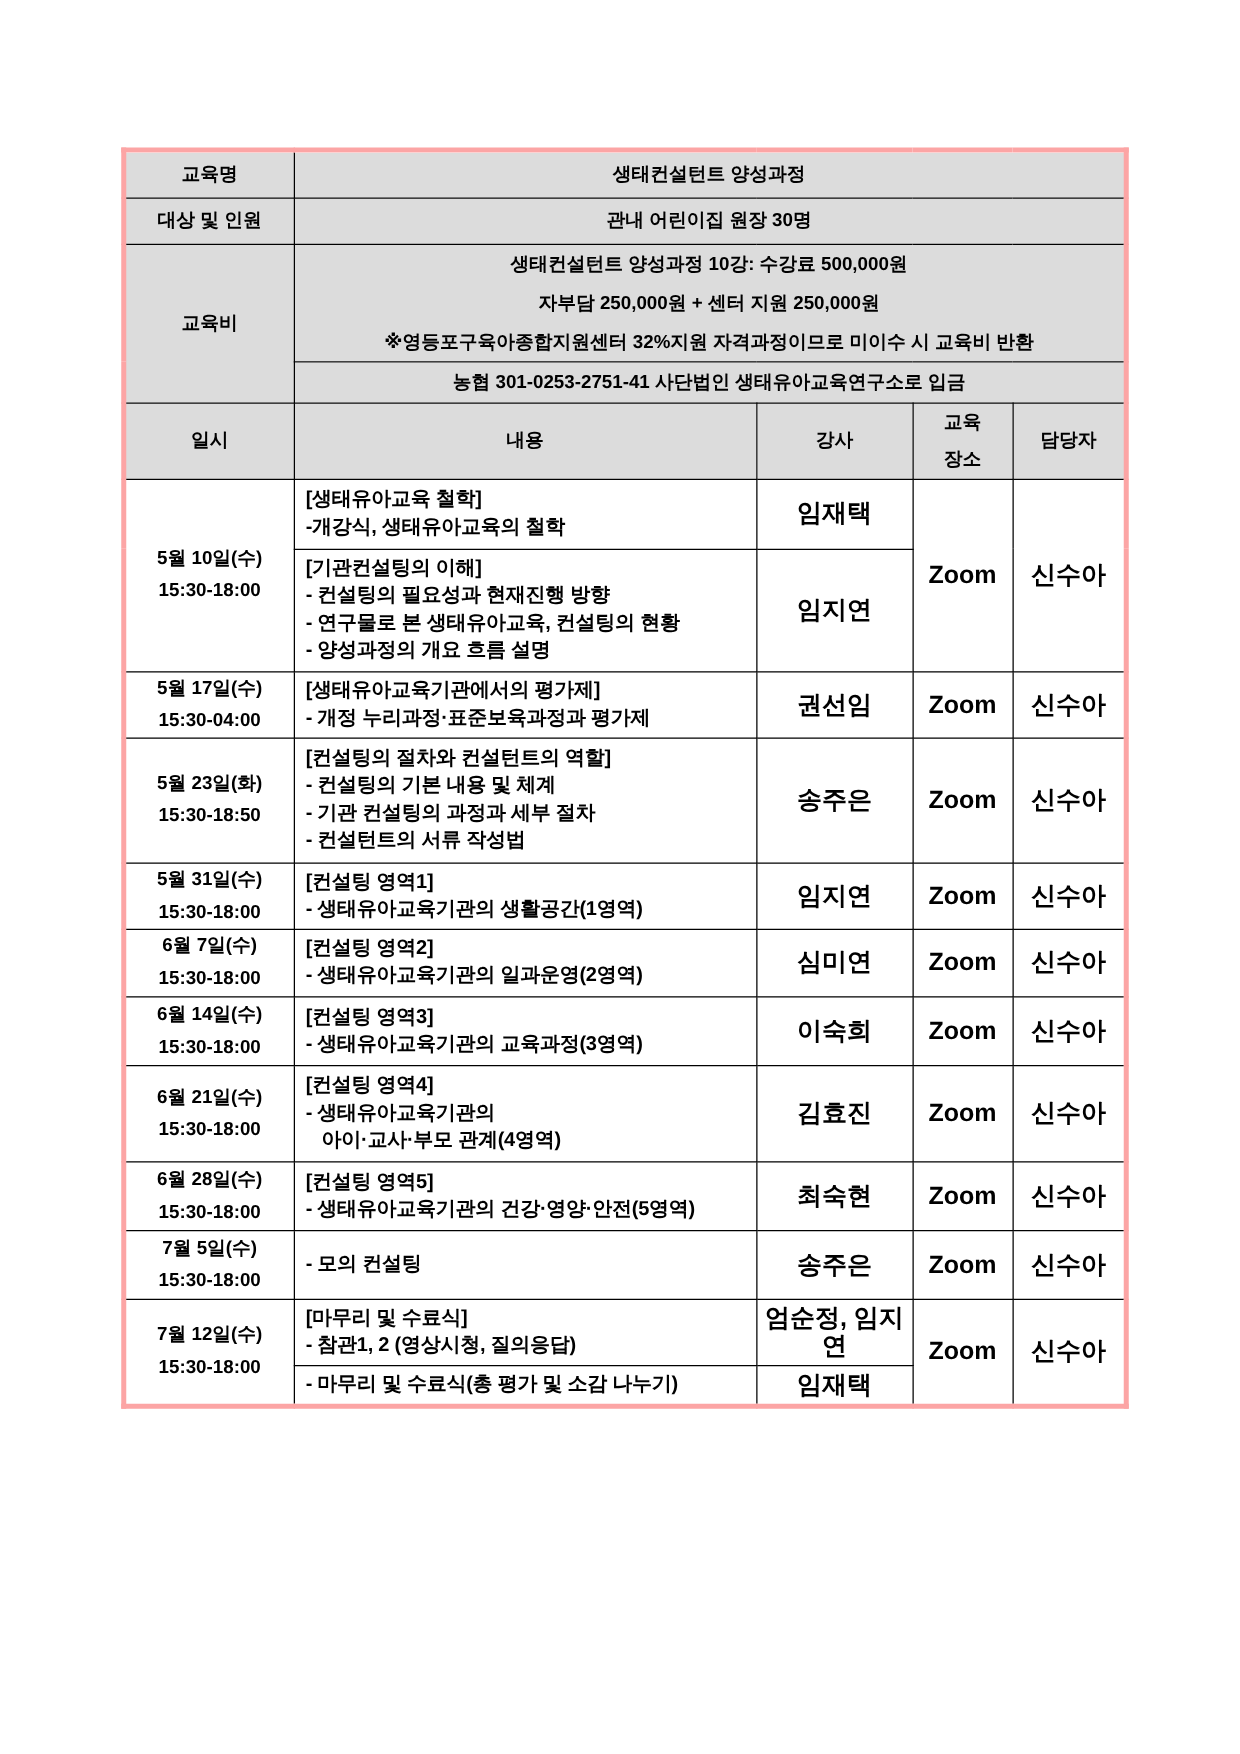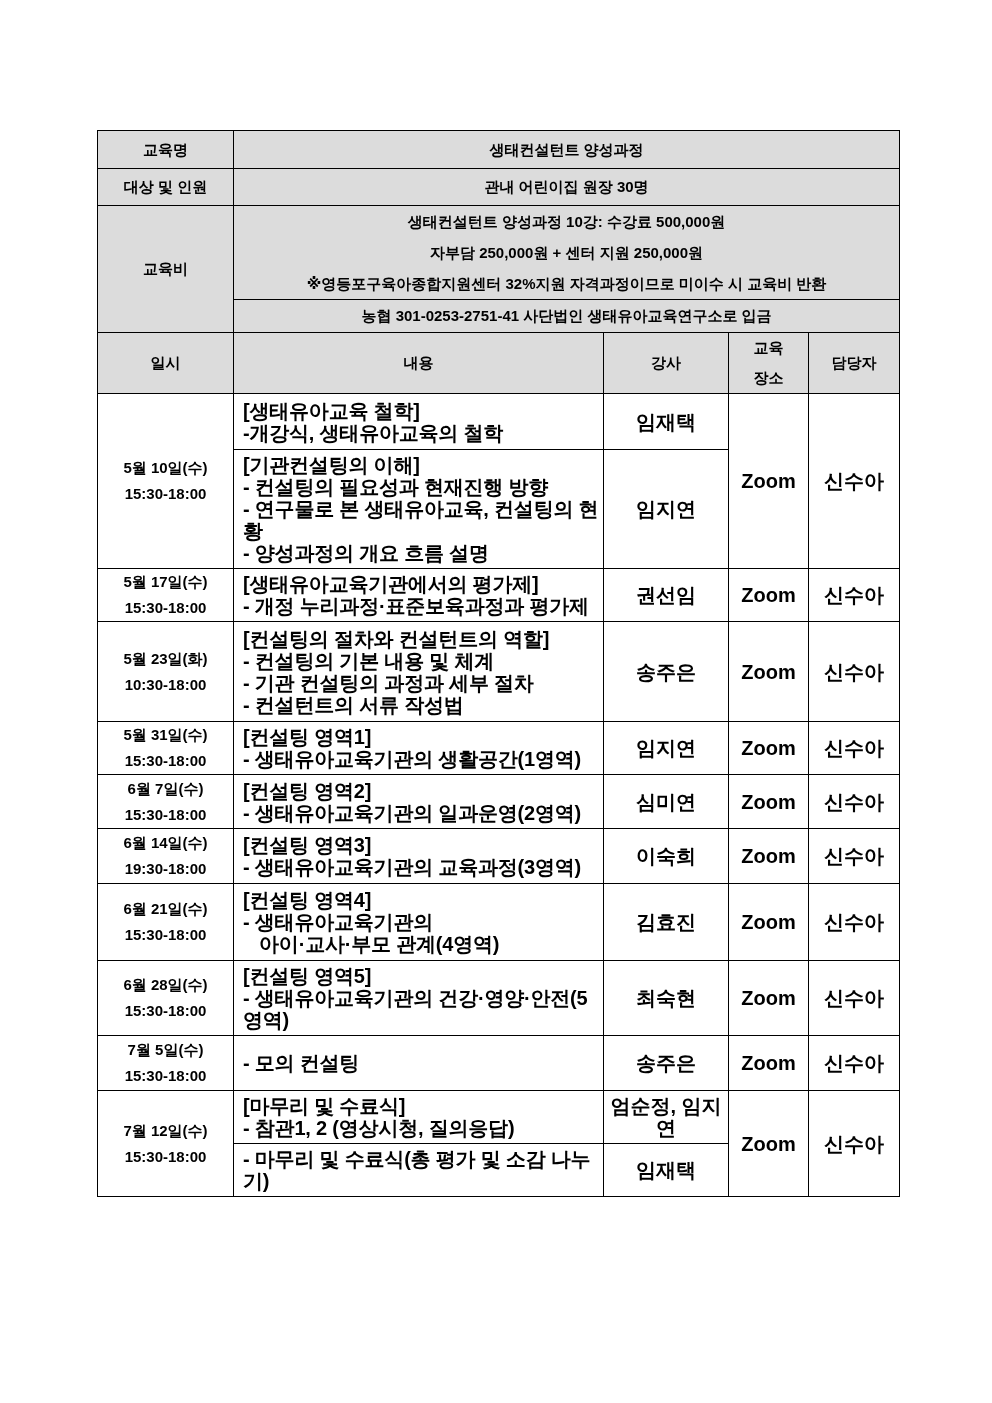--- a/index.html
+++ b/index.html
@@ -13,45 +13,45 @@
   .page {
     position: relative;
     width: 992px;
     height: 1403px;
     background: #ffffff;
     overflow: hidden;
   }
   table.doc-table {
     position: absolute;
     left: 97px;
-    top: 130px;
+    top: 118px;
     width: 802px;
     border-collapse: collapse;
     table-layout: fixed;
-    border: 1px solid #fca5a5;
+    border: 4px solid #fca5a5;
   }
   td {
     border: 1px solid #000000;
     vertical-align: middle;
     text-align: center;
     font-size: 15px;
     line-height: 22px;
     overflow: hidden;
   }
   .shade { background: #dcdcdc; }
   .multiline { white-space: pre-line; }
   .c-label { font-size: 15px; }
   .c-info-value { font-size: 15px; text-align: center; }
   .fee-lines { line-height: 31px; }
   .loc-header { line-height: 30px; }
   .c-date { line-height: 26px; }
   .c-content {
     text-align: left;
     padding: 4px 4px 4px 9px;
-    font-size: 20px;
+    font-size: 16px;
     letter-spacing: -0.2px;
     line-height: 22px;
   }
   .c-name { font-size: 20px; }
 </style>
 </head>
 <body>
 
 <div class="page">
   <table class="doc-table">
@@ -103,31 +103,31 @@
     <tr style="height:98px">
       <td class="c-content multiline">[기관컨설팅의 이해]
 - 컨설팅의 필요성과 현재진행 방향
 - 연구물로 본 생태유아교육, 컨설팅의 현황
 - 양성과정의 개요 흐름 설명</td>
       <td class="c-name">임지연</td>
     </tr>
 
     <tr style="height:52px">
       <td class="c-date multiline">5월 17일(수)
-15:30-18:00</td>
+15:30-04:00</td>
       <td class="c-content multiline">[생태유아교육기관에서의 평가제]
 - 개정 누리과정·표준보육과정과 평가제</td>
       <td class="c-name">권선임</td>
       <td class="c-name">Zoom</td>
       <td class="c-name">신수아</td>
     </tr>
 
     <tr style="height:100px">
       <td class="c-date multiline">5월 23일(화)
-10:30-18:00</td>
+15:30-18:50</td>
       <td class="c-content multiline">[컨설팅의 절차와 컨설턴트의 역할]
 - 컨설팅의 기본 내용 및 체계
 - 기관 컨설팅의 과정과 세부 절차
 - 컨설턴트의 서류 작성법</td>
       <td class="c-name">송주은</td>
       <td class="c-name">Zoom</td>
       <td class="c-name">신수아</td>
     </tr>
 
     <tr style="height:52px">
@@ -145,21 +145,21 @@
 15:30-18:00</td>
       <td class="c-content multiline">[컨설팅 영역2]
 - 생태유아교육기관의 일과운영(2영역)</td>
       <td class="c-name">심미연</td>
       <td class="c-name">Zoom</td>
       <td class="c-name">신수아</td>
     </tr>
 
     <tr style="height:55px">
       <td class="c-date multiline">6월 14일(수)
-19:30-18:00</td>
+15:30-18:00</td>
       <td class="c-content multiline">[컨설팅 영역3]
 - 생태유아교육기관의 교육과정(3영역)</td>
       <td class="c-name">이숙희</td>
       <td class="c-name">Zoom</td>
       <td class="c-name">신수아</td>
     </tr>
 
     <tr style="height:77px">
       <td class="c-date multiline">6월 21일(수)
 15:30-18:00</td>

